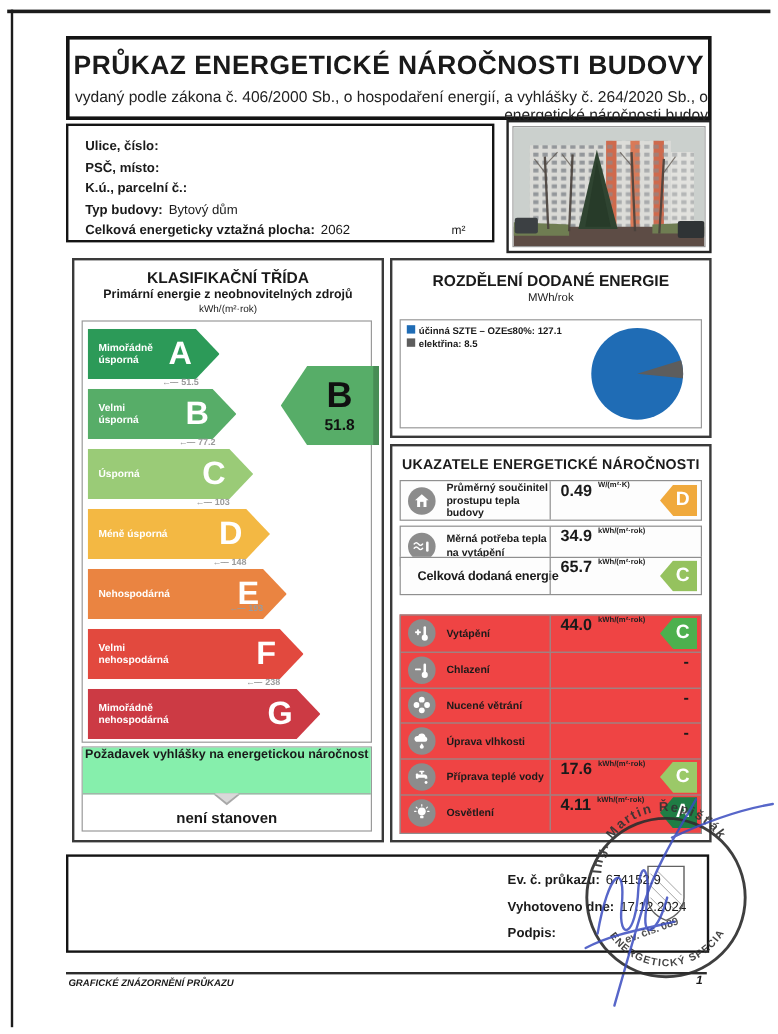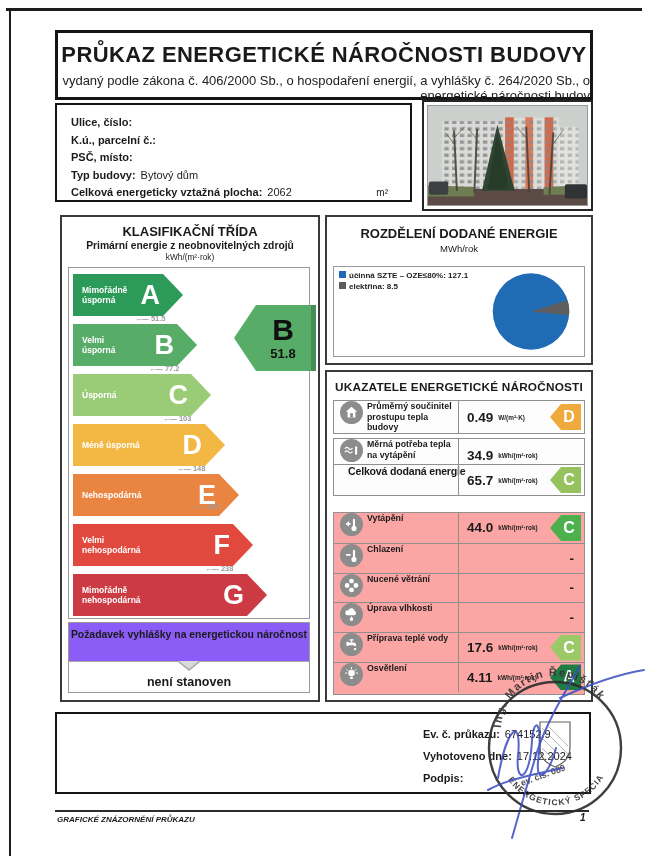--- a/index.html
+++ b/index.html
@@ -29,46 +29,46 @@
   .scale{position:absolute;left:6px;top:50px;width:242px;height:352px;border:1.5px solid #9a9a9a;box-sizing:border-box}
   .band{position:absolute;left:4px;height:42px;color:#fff;clip-path:polygon(0 0,calc(100% - 20px) 0,100% 50%,calc(100% - 20px) 100%,0 100%)}
   .band .lbl{position:absolute;left:9px;top:50%;transform:translateY(-50%);font-size:8.5px;font-weight:bold;line-height:1.2;white-space:pre-line}
   .band .ltr{position:absolute;right:23px;top:50%;transform:translateY(-50%);font-size:27px;font-weight:bold}
   .thr{position:absolute;font-size:7.5px;font-weight:bold;color:#9b9b9b;width:70px}
   .thr::before{content:"←–– ";letter-spacing:-1px;margin-right:2px}
   .cur{position:absolute;left:172px;top:88px;width:82px;height:66px;clip-path:polygon(0 50%,22px 0,100% 0,100% 100%,22px 100%);display:flex;flex-direction:column;align-items:center;justify-content:center;padding-left:16px;box-sizing:border-box;box-shadow:inset -5px 0 0 rgba(0,0,0,.18)}
   .cur-ltr{font-size:30px;font-weight:bold;color:#101010;line-height:1}
   .cur-val{font-size:13px;font-weight:bold;color:#101010;margin-top:1px}
   .req{position:absolute;left:6px;top:405px;width:242px;height:71px;border:1.5px solid #9a9a9a;box-sizing:border-box}
-  .req-head{position:relative;height:39px;background:#8b5cf6;border-bottom:1px solid #a8a8a8;text-align:center;font-weight:bold;font-size:10.4px;line-height:1.3;padding-top:5px;box-sizing:border-box}
+  .req-head{position:relative;height:39px;background:#86efac;border-bottom:1px solid #a8a8a8;text-align:center;font-weight:bold;font-size:10.4px;line-height:1.3;box-sizing:border-box}
   .req-head::before{content:"";position:absolute;left:50%;bottom:-10px;transform:translateX(-50%);border-left:11px solid transparent;border-right:11px solid transparent;border-top:9px solid #a8a8a8}
   .req-head::after{content:"";position:absolute;left:50%;bottom:-8px;transform:translateX(-50%);border-left:10px solid transparent;border-right:10px solid transparent;border-top:8px solid #d9d9d9}
   .req-val{text-align:center;font-weight:bold;font-size:12.5px;margin-top:13px}
   
   .piebox{left:325px;top:215px;width:264px;height:146px;border:2px solid #3a3a3a}
   .pie-title{margin-top:9px;text-align:center;font-weight:bold;font-size:13px}
   .pie-unit{margin-top:2px;text-align:center;font-size:9.5px}
   .pie-inner{position:absolute;left:6px;top:49px;right:6px;bottom:6px;border:1.5px solid #9a9a9a}
   .leg{position:absolute;left:5px;top:4px;font-size:8px;font-weight:bold}
   .legitem{display:flex;margin-bottom:2px}
   .legsq{width:7px;height:7px;margin-right:3px;flex:none}
   .piesvg{position:absolute;right:7px;top:0px;width:92px;height:89px}
   
   .indbox{left:325px;top:370px;width:264px;height:328px;border:2px solid #3a3a3a}
   .ind-title{margin-top:8px;text-align:center;font-weight:bold;font-size:11.8px;letter-spacing:.2px}
   .irow{position:absolute;left:6px;right:6px;height:34px;border:1.5px solid #8f8f8f;display:flex;box-sizing:border-box;background:#fdfdfd}
-  .ggroup{position:absolute;left:6px;right:6px;top:140px;height:183px;border:1.5px solid #8f8f8f;box-sizing:border-box;background:#fca5a5}
+  .ggroup{position:absolute;left:6px;right:6px;top:140px;height:183px;border:1.5px solid #8f8f8f;box-sizing:border-box;background:#ef4444}
   .grow{height:29.8px;display:flex;border-top:1px solid #8f8f8f;box-sizing:border-box}
   .grow:first-child{border-top:none}
-  .icell{width:124px;display:flex;align-items:flex-start;padding-left:6px;gap:4px;box-sizing:border-box;flex:none}
+  .icell{width:124px;display:flex;align-items:center;padding-left:6px;gap:9px;box-sizing:border-box;flex:none}
   .icon{width:23px;height:23px;border-radius:50%;background:#8c8c8c;display:flex;align-items:center;justify-content:center;flex:none}
   .icon svg{width:17px;height:17px;display:block}
   .ilabel{font-size:8.8px;font-weight:bold;line-height:1.2}
   .ilabel-big{font-size:10.6px;font-weight:bold;white-space:nowrap;letter-spacing:-.2px;padding-left:8px}
-  .vcell{flex:1;border-left:1.5px solid #8f8f8f;position:relative;display:flex;align-items:center;padding-left:8px}
+  .vcell{flex:1;border-left:1.5px solid #8f8f8f;position:relative;display:flex;padding-left:8px}
   .ival{font-size:13.5px;font-weight:bold}
   .ival.dash{position:absolute;right:10px;padding-left:0}
   .iunit{font-size:6.4px;font-weight:bold;margin-left:5px;color:#222}
   .badge{position:absolute;right:3px;top:50%;transform:translateY(-50%);width:31px;height:26px;clip-path:polygon(0 50%,11px 0,100% 0,100% 100%,11px 100%);color:#fff;font-weight:bold;font-size:16px;display:flex;align-items:center;justify-content:center;padding-left:7px;box-sizing:border-box}
   
   .fbox{left:55px;top:712px;width:532px;height:78px;border:2.5px solid #141414}
   .fcol{position:absolute;top:9px}
   .fcol-l{left:13px}
   .fcol-r{left:366px}
   .frow{font-size:11px;line-height:22px;white-space:nowrap}
@@ -92,25 +92,25 @@
     <div class="hdr-title">PRŮKAZ ENERGETICKÉ NÁROČNOSTI BUDOVY</div>
     <div class="hdr-sub">vydaný podle zákona č. 406/2000 Sb., o hospodaření energií, a vyhlášky č. 264/2020 Sb., o energetické náročnosti budov</div>
   </div>
 
   <div class="info abs">
     <div class="inforow">
         <b>Ulice, číslo:</b>
         <span class="val"></span>
       </div>
     <div class="inforow">
+        <b>PSČ, místo:</b>
+        <span class="val"></span>
+      </div>
+    <div class="inforow">
         <b>K.ú., parcelní č.:</b>
-        <span class="val"></span>
-      </div>
-    <div class="inforow">
-        <b>PSČ, místo:</b>
         <span class="val"></span>
       </div>
     <div class="inforow">
         <b>Typ budovy:</b>
         <span class="val">Bytový dům</span>
       </div>
     <div class="inforow">
         <b>Celková energeticky vztažná plocha:</b>
         <span class="val">2062</span>
         <span class="unit">m²</span>

